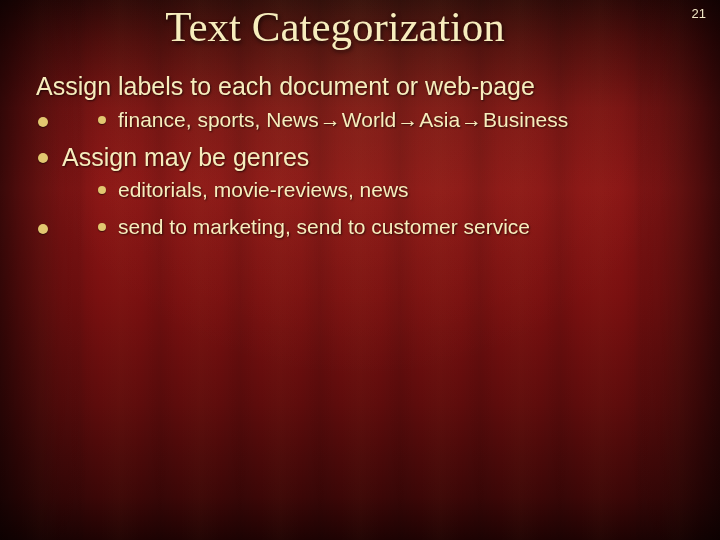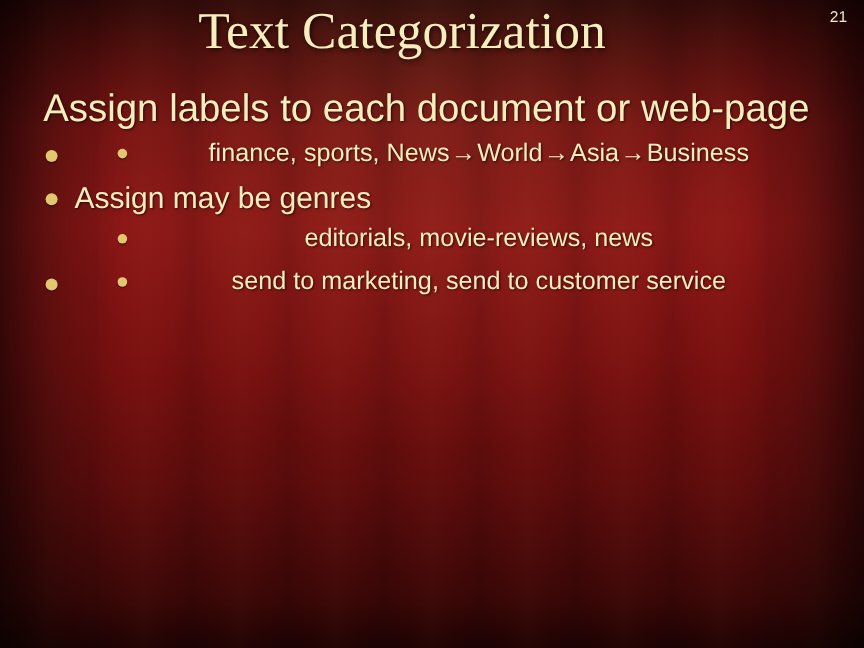--- a/index.html
+++ b/index.html
@@ -83,21 +83,21 @@
   .body {
     position: absolute;
     top: 72px;
     left: 36px;
     right: 40px;
     color: #f7edbd;
     text-shadow: 1px 1px 2px rgba(0,0,0,0.6);
     z-index: 5;
   }
   .intro {
-    font-size: 32px;
+    font-size: 25px;
     line-height: 1.18;
     margin: 0 0 2px 0;
   }
   ul.l1 {
     list-style: none;
     margin: 0;
     padding: 0;
   }
   ul.l1 > li {
     position: relative;
@@ -121,21 +121,20 @@
     list-style: none;
     margin: 4px 0 8px 0;
     padding: 0 0 0 34px;
   }
   ul.l2 > li {
     position: relative;
     padding-left: 22px;
     font-size: 21px;
     line-height: 1.35;
     margin: 0 0 2px 0;
-    text-align: center;
   }
   ul.l2 > li::before {
     content: "";
     position: absolute;
     left: 2px;
     top: 10px;
     width: 8px;
     height: 8px;
     background: #e2c770;
     border-radius: 50%;

